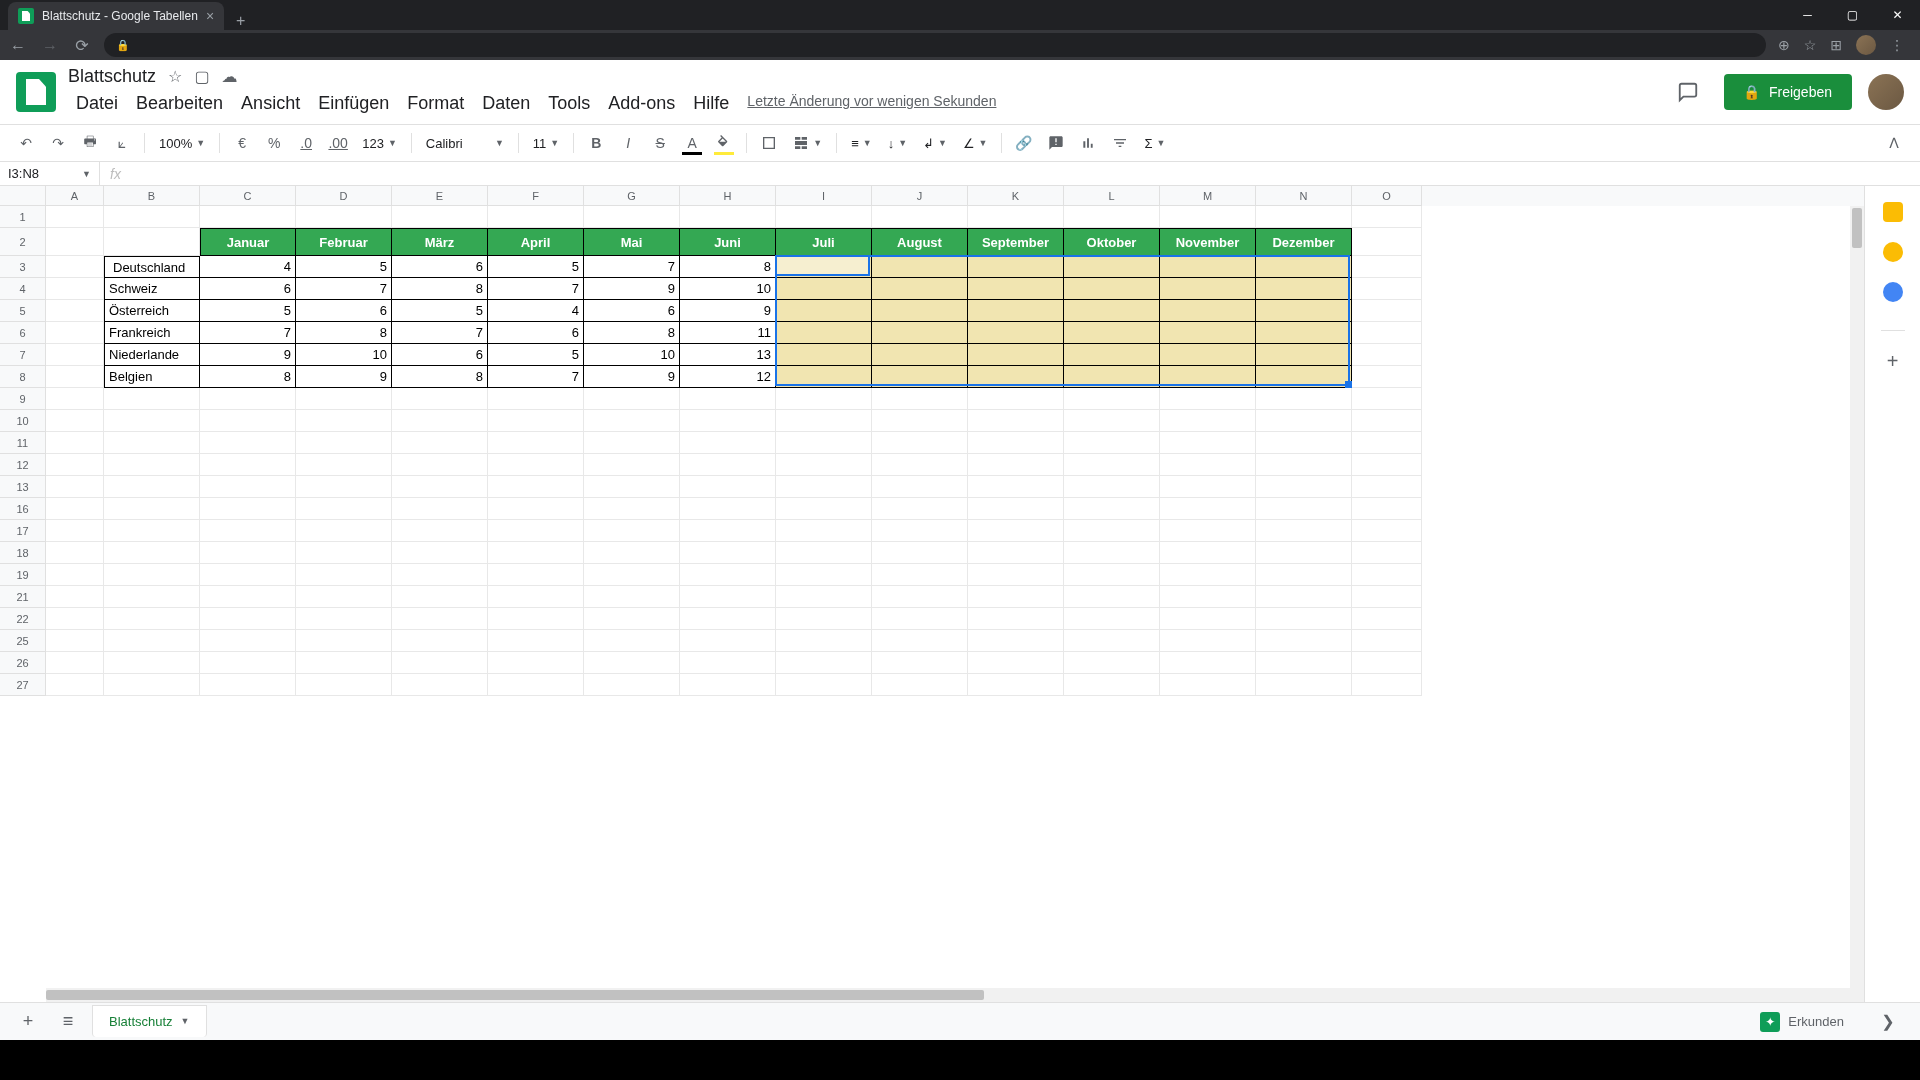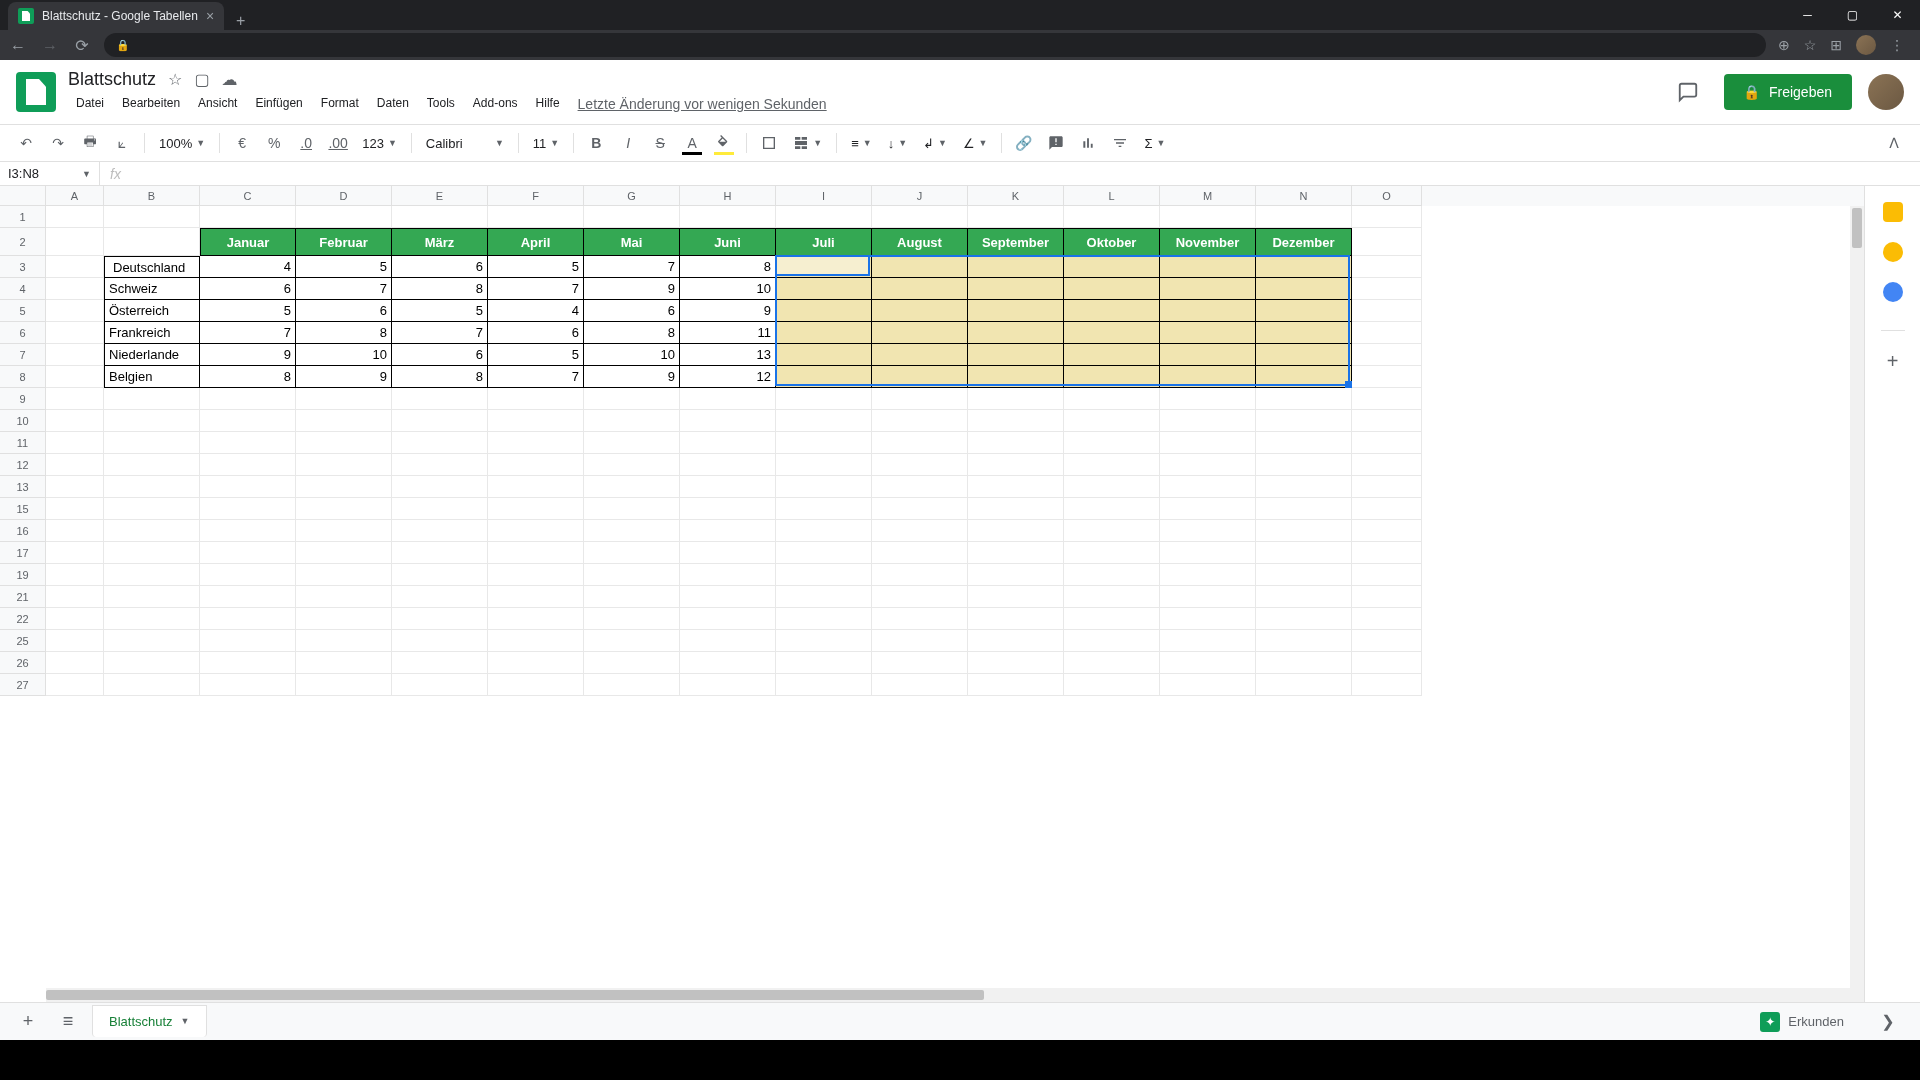--- a/index.html
+++ b/index.html
@@ -28,21 +28,21 @@
 
 
 .sheets-header { height: 64px; display: flex; align-items: center; padding: 8px 16px; gap: 12px; }
 .sheets-logo { width: 40px; height: 40px; background: #0f9d58; border-radius: 4px; display: flex; align-items: center; justify-content: center; }
 .sheets-logo::after { content: ''; width: 20px; height: 26px; background: #fff; clip-path: polygon(0 0, 65% 0, 100% 30%, 100% 100%, 0 100%); }
 .title-area { flex: 1; }
 .title-row { display: flex; align-items: center; gap: 12px; }
 .doc-title { font-size: 18px; color: #202124; }
 .title-icon { color: #5f6368; font-size: 16px; }
 .menu-row { display: flex; gap: 2px; margin-top: 2px; }
-.menu-item { padding: 4px 8px; font-size: 12px; color: #202124; border-radius: 4px; }
+.menu-item { padding: 4px 8px; font-size: 18px; color: #202124; border-radius: 4px; }
 .last-edit { color: #5f6368; font-size: 14px; padding: 4px 8px; text-decoration: underline; }
 .header-right { display: flex; align-items: center; gap: 16px; }
 .comment-icon { width: 40px; height: 40px; display: flex; align-items: center; justify-content: center; color: #5f6368; font-size: 20px; border-radius: 50%; }
 .share-btn { background: #1a8e3c; color: #fff; padding: 10px 20px; border-radius: 4px; font-size: 14px; font-weight: 500; display: flex; align-items: center; gap: 8px; }
 .avatar-large { width: 36px; height: 36px; border-radius: 50%; background: linear-gradient(135deg, #8b7355, #6b5842); }
 
 
 .toolbar { height: 38px; border-top: 1px solid #e0e0e0; border-bottom: 1px solid #e0e0e0; display: flex; align-items: center; padding: 0 12px; gap: 4px; }
 .tb-btn { min-width: 28px; height: 28px; display: flex; align-items: center; justify-content: center; color: #5f6368; font-size: 14px; border-radius: 2px; padding: 0 4px; }
 .tb-sep { width: 1px; height: 20px; background: #e0e0e0; margin: 0 4px; }
@@ -519,57 +519,57 @@
           <div class="cell" style="width: 96px;"></div>
           <div class="cell" style="width: 96px;"></div>
           <div class="cell" style="width: 96px;"></div>
           <div class="cell" style="width: 96px;"></div>
           <div class="cell" style="width: 96px;"></div>
           <div class="cell" style="width: 96px;"></div>
           <div class="cell" style="width: 96px;"></div>
           <div class="cell" style="width: 70px;"></div>
         </div>
         <div class="row">
-          <div class="row-h">15</div>
-          <div class="cell" style="width: 58px;"></div>
-          <div class="cell" style="width: 96px;"></div>
-          <div class="cell" style="width: 96px;"></div>
-          <div class="cell" style="width: 96px;"></div>
-          <div class="cell" style="width: 96px;"></div>
-          <div class="cell" style="width: 96px;"></div>
-          <div class="cell" style="width: 96px;"></div>
-          <div class="cell" style="width: 96px;"></div>
-          <div class="cell" style="width: 96px;"></div>
-          <div class="cell" style="width: 96px;"></div>
-          <div class="cell" style="width: 96px;"></div>
-          <div class="cell" style="width: 96px;"></div>
-          <div class="cell" style="width: 96px;"></div>
-          <div class="cell" style="width: 96px;"></div>
-          <div class="cell" style="width: 70px;"></div>
-        </div>
-        <div class="row">
           <div class="row-h">16</div>
           <div class="cell" style="width: 58px;"></div>
           <div class="cell" style="width: 96px;"></div>
           <div class="cell" style="width: 96px;"></div>
           <div class="cell" style="width: 96px;"></div>
           <div class="cell" style="width: 96px;"></div>
           <div class="cell" style="width: 96px;"></div>
           <div class="cell" style="width: 96px;"></div>
           <div class="cell" style="width: 96px;"></div>
           <div class="cell" style="width: 96px;"></div>
           <div class="cell" style="width: 96px;"></div>
           <div class="cell" style="width: 96px;"></div>
           <div class="cell" style="width: 96px;"></div>
           <div class="cell" style="width: 96px;"></div>
           <div class="cell" style="width: 96px;"></div>
           <div class="cell" style="width: 70px;"></div>
         </div>
         <div class="row">
           <div class="row-h">17</div>
+          <div class="cell" style="width: 58px;"></div>
+          <div class="cell" style="width: 96px;"></div>
+          <div class="cell" style="width: 96px;"></div>
+          <div class="cell" style="width: 96px;"></div>
+          <div class="cell" style="width: 96px;"></div>
+          <div class="cell" style="width: 96px;"></div>
+          <div class="cell" style="width: 96px;"></div>
+          <div class="cell" style="width: 96px;"></div>
+          <div class="cell" style="width: 96px;"></div>
+          <div class="cell" style="width: 96px;"></div>
+          <div class="cell" style="width: 96px;"></div>
+          <div class="cell" style="width: 96px;"></div>
+          <div class="cell" style="width: 96px;"></div>
+          <div class="cell" style="width: 96px;"></div>
+          <div class="cell" style="width: 70px;"></div>
+        </div>
+        <div class="row">
+          <div class="row-h">18</div>
           <div class="cell" style="width: 58px;"></div>
           <div class="cell" style="width: 96px;"></div>
           <div class="cell" style="width: 96px;"></div>
           <div class="cell" style="width: 96px;"></div>
           <div class="cell" style="width: 96px;"></div>
           <div class="cell" style="width: 96px;"></div>
           <div class="cell" style="width: 96px;"></div>
           <div class="cell" style="width: 96px;"></div>
           <div class="cell" style="width: 96px;"></div>
           <div class="cell" style="width: 96px;"></div>

